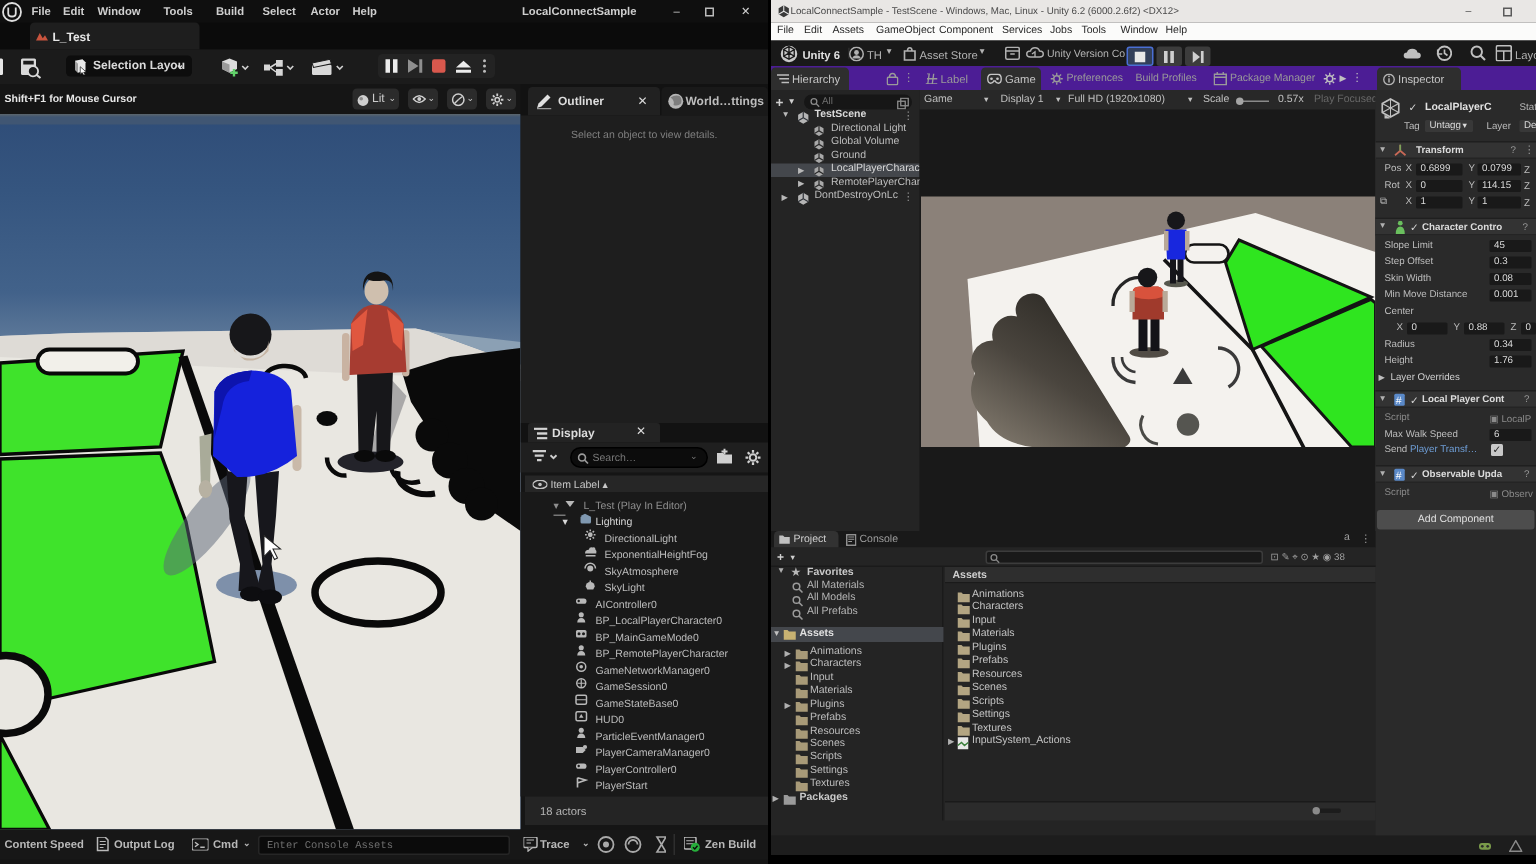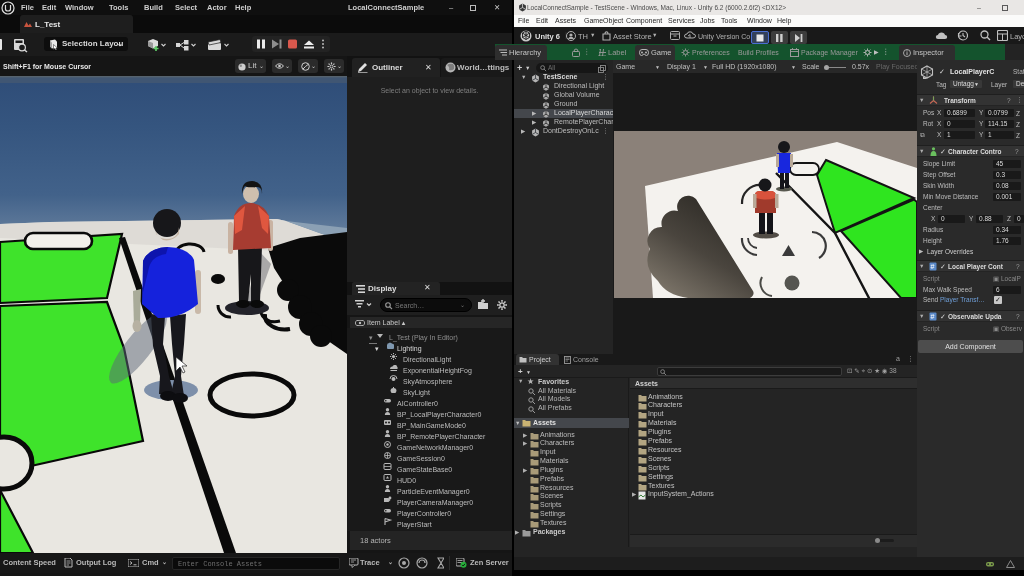--- a/index.html
+++ b/index.html
@@ -28,21 +28,21 @@
 #outl-head{left:350px;top:317px;width:162px;height:11px;background:#262626;color:#c8c8c8;font-size:7px;}
 #outl-body{left:347px;top:328px;width:165px;height:203px;background:#191919;overflow:hidden;}
 .orow{position:absolute;left:0;height:11px;width:165px;color:#bdbdbd;font-size:7px;line-height:11px;white-space:nowrap;}
 #actors{left:350px;top:531px;width:162px;height:19px;background:#242424;color:#b5b5b5;font-size:7.5px;line-height:19px;}
 #ue-status{left:0;top:553px;width:512px;height:20px;background:#171717;color:#b9b9b9;font-size:7.5px;font-weight:bold;}
 
 #un{left:514px;top:0;width:510px;height:570px;background:#232323;}
 #un-title{left:514px;top:0;width:510px;height:15px;background:#e9e7e5;color:#4a4a4a;font-size:7px;}
 #un-menu{left:514px;top:15px;width:510px;height:12px;background:#fbfbfa;color:#282828;font-size:7px;}
 #un-toolbar{left:514px;top:27px;width:510px;height:17px;background:#191919;color:#b3b3b3;font-size:7.5px;}
-#un-tabs{left:495px;top:44px;width:510px;height:16px;background:#14532d;color:#9a9a9a;font-size:7.5px;}
+#un-tabs{left:514px;top:44px;width:510px;height:16px;background:#4c1d95;color:#9a9a9a;font-size:7.5px;}
 #un-hier{left:514px;top:60px;width:99px;height:294px;background:#242424;}
 #un-game{left:613px;top:60px;width:304px;height:294px;background:#191919;}
 #game-tb{left:613px;top:60px;width:304px;height:13px;background:#282828;color:#c0c0c0;font-size:7px;}
 #un-insp{left:917px;top:60px;width:107px;height:497px;background:#2a2a2a;color:#bdbdbd;font-size:7px;}
 #un-proj{left:514px;top:354px;width:403px;height:203px;background:#242424;}
 #un-bottom{left:514px;top:557px;width:510px;height:13px;background:#1d1d1d;}
 .t{position:absolute;white-space:nowrap;}
 .hrow{position:absolute;left:0;width:99px;height:9px;color:#bdbdbd;font-size:7px;}
 .irow{position:absolute;left:0;width:107px;height:10px;color:#bdbdbd;font-size:6.5px;}
 .ibox{position:absolute;height:8px;background:#191919;border-radius:1px;color:#dcdcdc;font-size:6.5px;line-height:8px;padding-left:3px;}
@@ -475,21 +475,21 @@
       <path d="M21,6 A3,3 0 0 1 27,6" fill="none" stroke="#a9a9a9" stroke-width="1.2"></path>
       <path d="M40,1 L46,1 L43,6 L46,11 L40,11 L43,6 Z" fill="none" stroke="#a9a9a9" stroke-width="1.1"></path>
     </svg>
   <div style="position:absolute;left:449px;top:3px;width:1px;height:14px;background:#2e2e2e"></div>
   <svg style="position:absolute;left:456px;top:5px" width="11" height="10" viewBox="0 0 11 10">
       <rect x="0" y="0" width="8" height="8" rx="1" fill="none" stroke="#b9b9b9" stroke-width="1"></rect>
       <path d="M1.5,2.5 L6.5,2.5 M1.5,4.5 L6.5,4.5" stroke="#b9b9b9" stroke-width="0.8"></path>
       <circle cx="7.5" cy="6.8" r="3" fill="#27ae3b"></circle>
       <path d="M6,6.8 L7.2,8 L9,5.8" stroke="#0b0b0b" stroke-width="0.9" fill="none"></path>
     </svg>
-  <span class="t" style="left:470px;top:5px">Zen Server</span>
+  <span class="t" style="left:470px;top:5px">Zen Build</span>
 </div>
 
 <div class="abs" id="un"></div>
 <div class="abs" id="un-title">
     <svg style="position:absolute;left:4px;top:3px" width="9" height="9" viewBox="0 0 10 10">
       <path d="M5,0.6 L8.8,2.8 L8.8,7.2 L5,9.4 L1.2,7.2 L1.2,2.8 Z" fill="#3a3a3a"></path>
       <path d="M5,0.6 L5,5 L8.8,7.2 M5,5 L1.2,7.2" stroke="#e8e8e8" stroke-width="0.8" fill="none"></path>
     </svg>
     <span class="t" style="left:13px;top:4px;font-size:6.5px">LocalConnectSample - TestScene - Windows, Mac, Linux - Unity 6.2 (6000.2.6f2) &lt;DX12&gt;</span>
     <span class="t" style="left:463px;top:4px">–</span>

